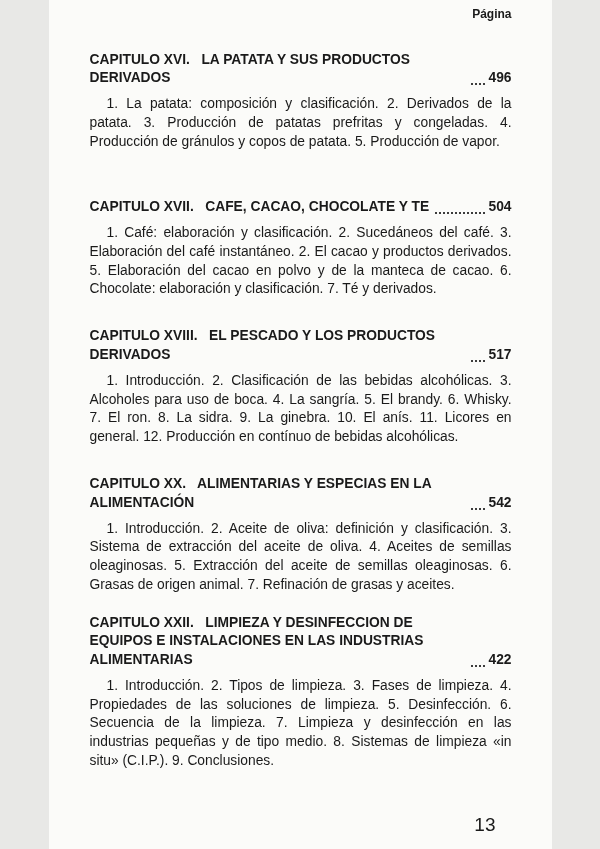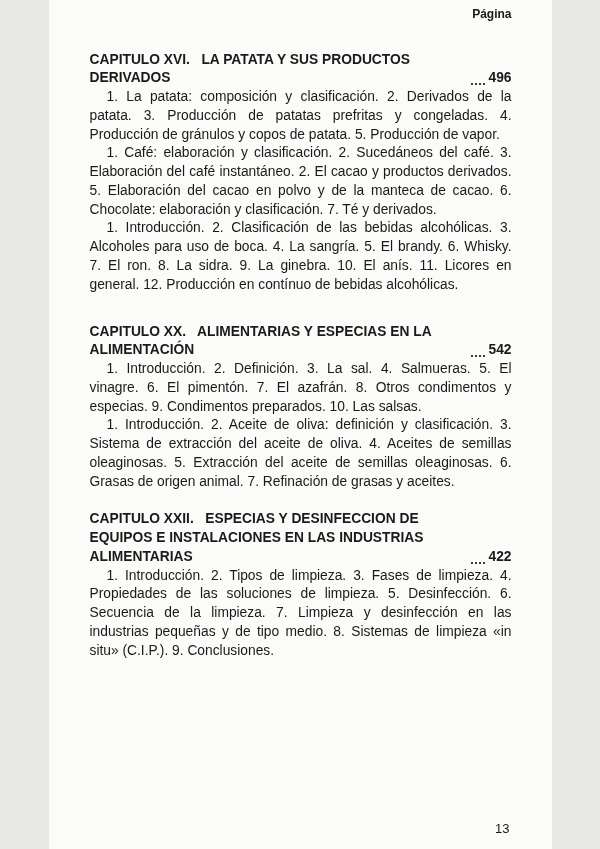--- a/index.html
+++ b/index.html
@@ -37,74 +37,83 @@
     flex: 1 1 auto;
     min-width: 14px;
     border-bottom: 2px dotted #3c3c3c;
     margin: 0 3px 3px 6px;
   }
   .entry-heading .pagenum {
     flex: 0 0 auto;
     margin-top: 28px;
   }
   .entry-body {
-    margin: 0 0 0 0;
+    margin: 7px 0 0 0;
     text-align: justify;
     text-indent: 17px;
   }
   .footer-pagenum {
     position: absolute;
-    right: 42px;
+    right: 56px;
     bottom: 11px;
-    font-size: 13px;
+    font-size: 19px;
   }
 </style>
 </head>
 <body>
 
 <div class="page">
 
   <p class="col-header">Página</p>
 
   <section class="entry">
     <div class="entry-heading">
       <span class="title">CAPITULO XVI.   LA PATATA Y SUS PRODUCTOS DERIVADOS</span>
       <span class="dots"></span>
       <span class="pagenum">496</span>
     </div>
     <p class="entry-body">1. La patata: composición y clasificación. 2. Derivados de la patata. 3. Producción de patatas prefritas y congeladas. 4. Producción de gránulos y copos de patata. 5. Producción de vapor.</p>
   </section>
 
   <section class="entry">
+    <div class="entry-heading">
+      <span class="title">CAPITULO XVII.   CAFE, CACAO, CHOCOLATE Y TE</span>
+      <span class="dots"></span>
+      <span class="pagenum">504</span>
+    </div>
     <p class="entry-body">1. Café: elaboración y clasificación. 2. Sucedáneos del café. 3. Elaboración del café instantáneo. 2. El cacao y productos derivados. 5. Elaboración del cacao en polvo y de la manteca de cacao. 6. Chocolate: elaboración y clasificación. 7. Té y derivados.</p>
   </section>
 
   <section class="entry">
+    <div class="entry-heading">
+      <span class="title">CAPITULO XVIII.   EL PESCADO Y LOS PRODUCTOS DERIVADOS</span>
+      <span class="dots"></span>
+      <span class="pagenum">517</span>
+    </div>
   </section>
 
   <section class="entry">
     <p class="entry-body">1. Introducción. 2. Clasificación de las bebidas alcohólicas. 3. Alcoholes para uso de boca. 4. La sangría. 5. El brandy. 6. Whisky. 7. El ron. 8. La sidra. 9. La ginebra. 10. El anís. 11. Licores en general. 12. Producción en contínuo de bebidas alcohólicas.</p>
   </section>
 
   <section class="entry">
     <div class="entry-heading">
       <span class="title">CAPITULO XX.   ALIMENTARIAS Y ESPECIAS EN LA ALIMENTACIÓN</span>
       <span class="dots"></span>
       <span class="pagenum">542</span>
     </div>
-    <p class="entry-body">1. Introducción. 2. Definición. 3. La sal. 4. Salmueras. 5. El vinagre. 6. El pimentón. 7. El azafrán. 8. Otros condimentos y especias. 9. Condimentos preparados. 10. Las salsas.</p>
   </section>
 
   <section class="entry">
     <p class="entry-body">1. Introducción. 2. Aceite de oliva: definición y clasificación. 3. Sistema de extracción del aceite de oliva. 4. Aceites de semillas oleaginosas. 5. Extracción del aceite de semillas oleaginosas. 6. Grasas de origen animal. 7. Refinación de grasas y aceites.</p>
   </section>
 
   <section class="entry">
     <div class="entry-heading">
-      <span class="title">CAPITULO XXII.   ESPECIAS Y DESINFECCION DE EQUIPOS E INSTALACIONES EN LAS INDUSTRIAS ALIMENTARIAS</span>
+      <span class="title">CAPITULO XXII.   LIMPIEZA Y DESINFECCION DE EQUIPOS E INSTALACIONES EN LAS INDUSTRIAS ALIMENTARIAS</span>
       <span class="dots"></span>
       <span class="pagenum">422</span>
     </div>
     <p class="entry-body">1. Introducción. 2. Tipos de limpieza. 3. Fases de limpieza. 4. Propiedades de las soluciones de limpieza. 5. Desinfección. 6. Secuencia de la limpieza. 7. Limpieza y desinfección en las industrias pequeñas y de tipo medio. 8. Sistemas de limpieza «in situ» (C.I.P.). 9. Conclusiones.</p>
   </section>
 
   <div class="footer-pagenum">13</div>
 
 </div>
 

